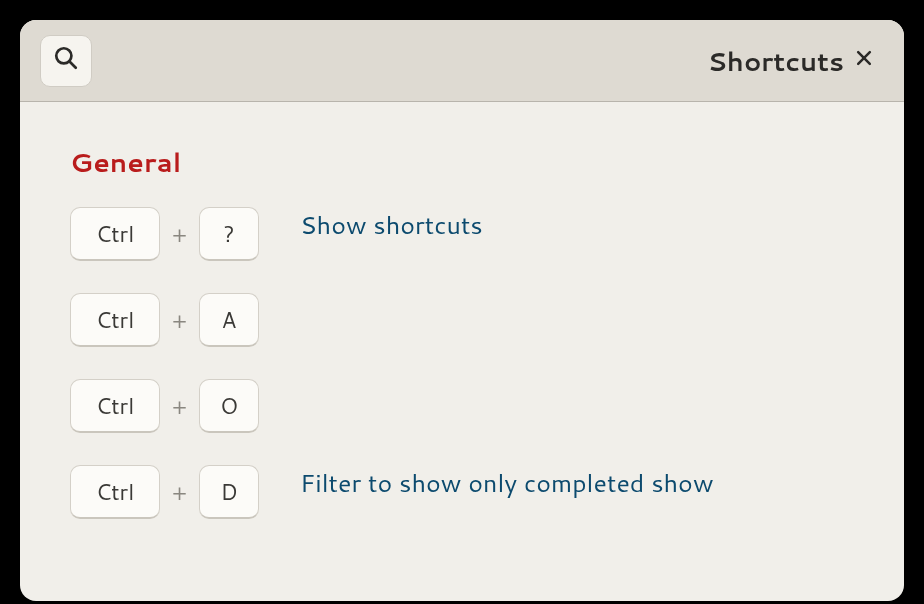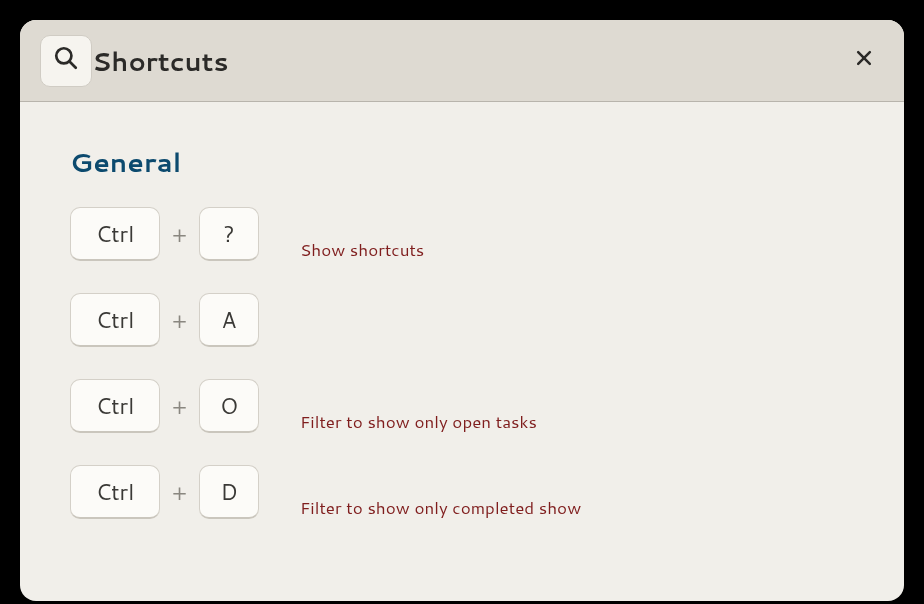--- a/index.html
+++ b/index.html
@@ -44,47 +44,47 @@
     }
     .search-btn svg {
       width: 26px;
       height: 26px;
     }
     .title {
       font-size: 26px;
       font-weight: 700;
       color: #2b2a28;
       flex: 1;
-      text-align: left;
+      text-align: right;
     }
     .close-btn {
       width: 40px;
       height: 40px;
       display: flex;
       align-items: center;
       justify-content: center;
       cursor: pointer;
       border-radius: 6px;
     }
     .close-btn svg {
       width: 20px;
       height: 20px;
     }
     .content {
       padding: 40px 50px 50px 50px;
     }
     .section-title {
       font-size: 27px;
       font-weight: 700;
-      color: #0c4a6e;
+      color: #b91c1c;
       margin-bottom: 26px;
     }
     .shortcut-row {
       display: flex;
-      align-items: flex-end;
+      align-items: flex-start;
       margin-bottom: 32px;
     }
     .keys {
       display: flex;
       align-items: center;
       width: 230px;
       flex-shrink: 0;
     }
     .key {
       background: #fcfbf8;
@@ -102,22 +102,22 @@
     }
     .key-ctrl {
       min-width: 90px;
     }
     .plus {
       font-size: 22px;
       color: #8a8780;
       margin: 0 12px;
     }
     .description {
-      font-size: 17px;
-      color: #7f1d1d;
+      font-size: 25px;
+      color: #0c4a6e;
     }
   </style>
 </head>
 <body>
 
 <div class="window">
   <div class="titlebar">
     <div class="search-btn">
       <span>
         <svg viewBox="0 0 24 24" fill="none" stroke="#2b2a28" stroke-width="2.5" stroke-linecap="round">
@@ -156,21 +156,20 @@
         <span class="key">A</span>
       </div>
     </div>
 
     <div class="shortcut-row">
       <div class="keys">
         <span class="key key-ctrl">Ctrl</span>
         <span class="plus">+</span>
         <span class="key">O</span>
       </div>
-      <div class="description">Filter to show only open tasks</div>
     </div>
 
     <div class="shortcut-row">
       <div class="keys">
         <span class="key key-ctrl">Ctrl</span>
         <span class="plus">+</span>
         <span class="key">D</span>
       </div>
       <div class="description">Filter to show only completed show</div>
     </div>

